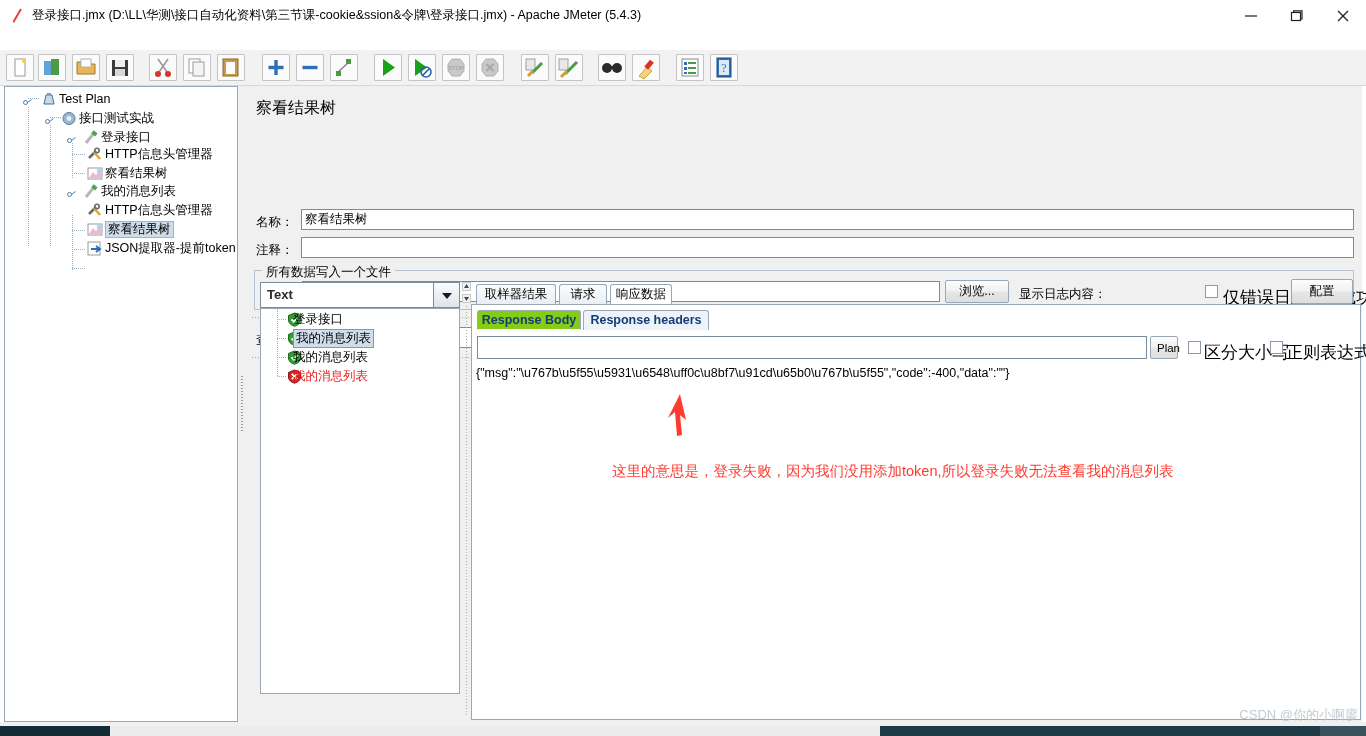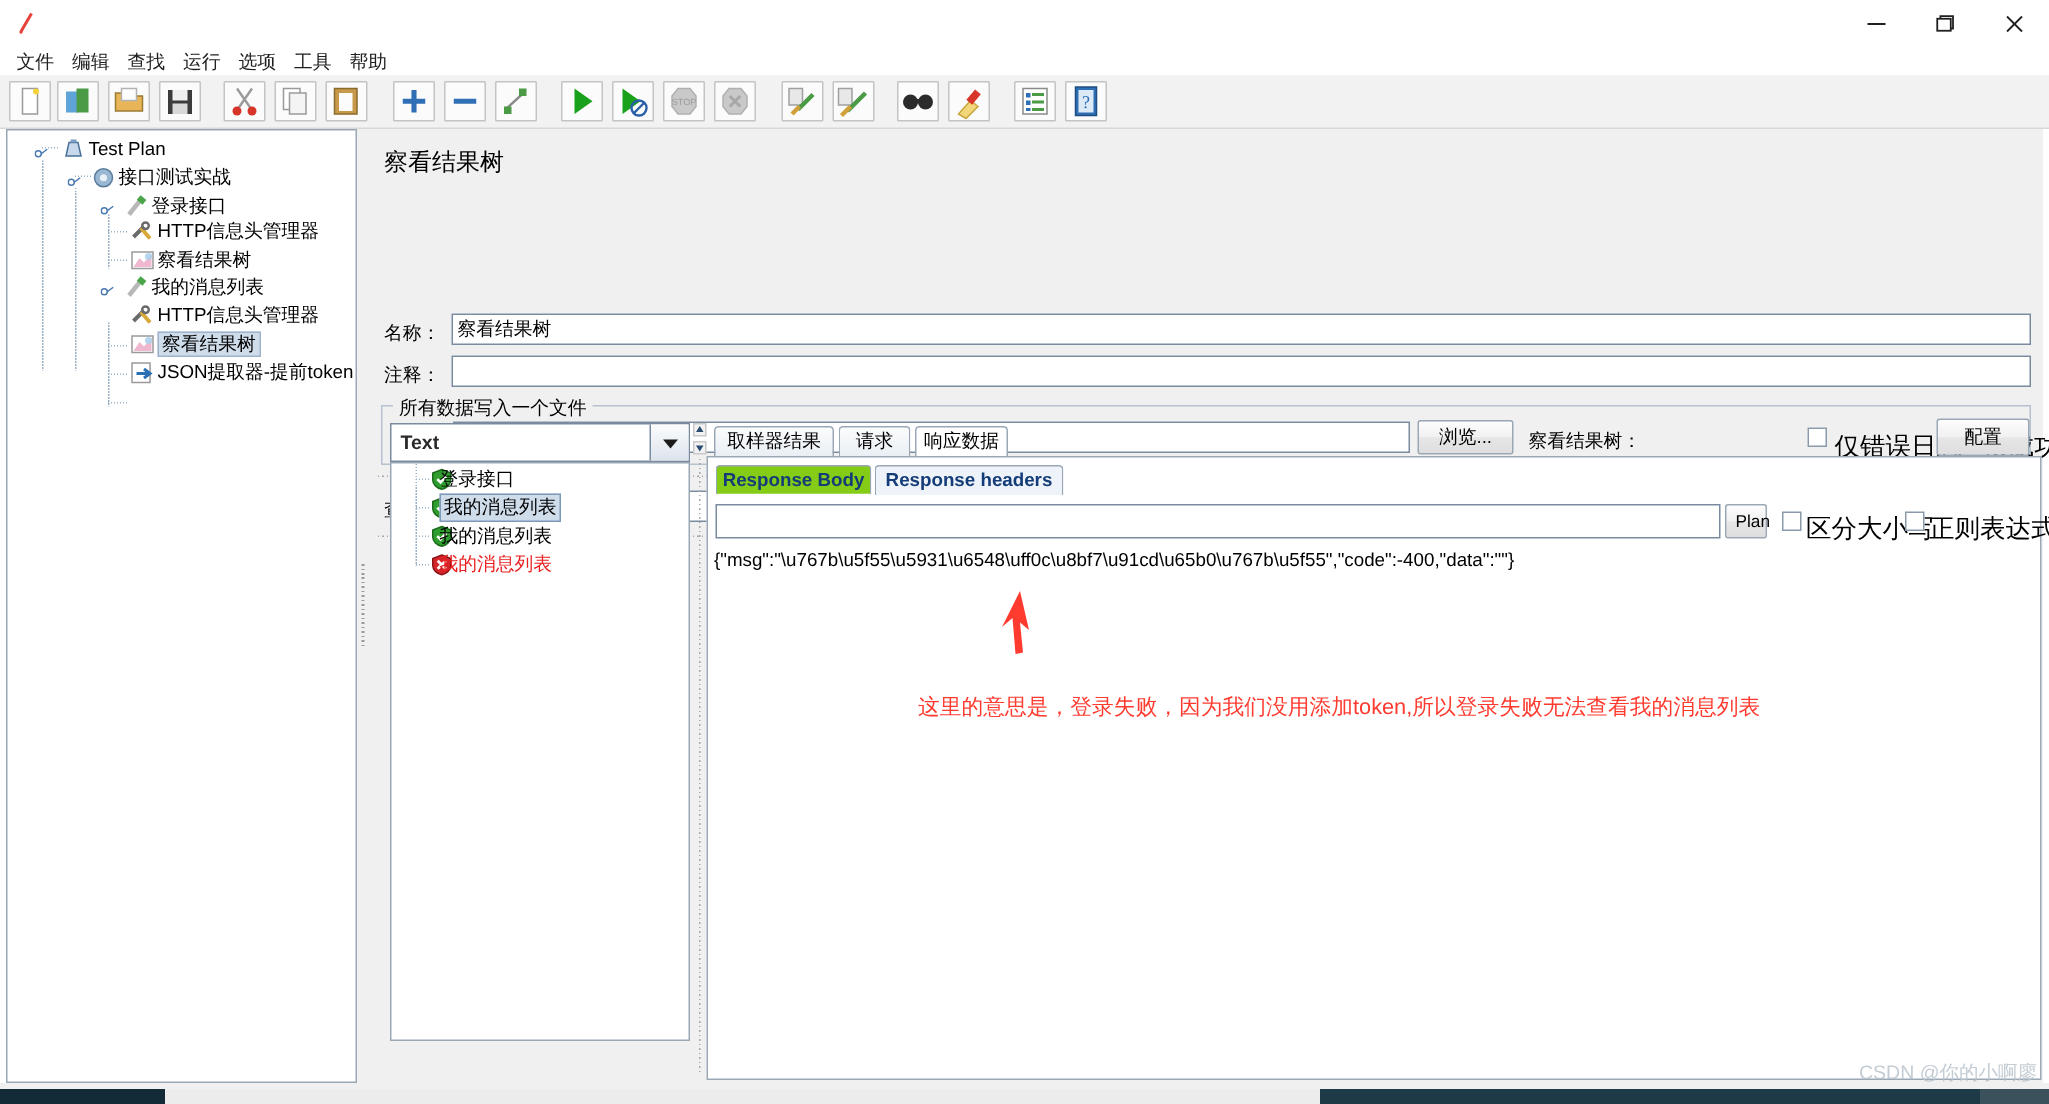--- a/index.html
+++ b/index.html
@@ -113,49 +113,41 @@
 
 <div class="app">
 
   <div class="titlebar">
     <span class="title-icon">
       <svg width="16" height="16" viewBox="0 0 16 16">
         <path d="M4 14 L11 2" stroke="#e8413a" stroke-width="2" fill="none"></path>
         <circle cx="4" cy="14.4" r="1.1" fill="#e8413a"></circle>
       </svg>
     </span>
+    <span class="title-text">登录接口.jmx (D:\LL\华测\接口自动化资料\第三节课-cookie&amp;ssion&amp;令牌\登录接口.jmx) - Apache JMeter (5.4.3)</span>
 
     <div class="wbtn" id="w-min">
       <svg width="16" height="12" viewBox="0 0 16 12">
           <line x1="2" y1="6" x2="14" y2="6" stroke="#202020" stroke-width="1.2"></line>
         </svg>
     </div>
     <div class="wbtn" id="w-max">
       <svg width="16" height="12" viewBox="0 0 16 12">
         <rect x="2.5" y="2.5" width="9" height="8" fill="none" stroke="#202020" stroke-width="1.2"></rect>
         <path d="M4.6 2.3 V0.8 H13 V9 H11.2" fill="none" stroke="#202020" stroke-width="1.2"></path>
       </svg>
     </div>
     <div class="wbtn" id="w-close">
       <svg width="16" height="12" viewBox="0 0 16 12">
         <line x1="3" y1="1" x2="13" y2="11" stroke="#202020" stroke-width="1.2"></line>
         <line x1="13" y1="1" x2="3" y2="11" stroke="#202020" stroke-width="1.2"></line>
       </svg>
     </div>
   </div>
 
-  <div class="menubar">
-    <span class="mi" style="left:8px">文件</span>
-    <span class="mi" style="left:45px">编辑</span>
-    <span class="mi" style="left:82px">查找</span>
-    <span class="mi" style="left:119px">运行</span>
-    <span class="mi" style="left:156px">选项</span>
-    <span class="mi" style="left:193px">工具</span>
-    <span class="mi" style="left:230px">帮助</span>
-  </div>
 
   <div class="toolbar">
 
     <div class="tb" style="left:6px">
       <svg width="26" height="25" viewBox="0 0 26 25">
           <rect x="8" y="4" width="10" height="17" fill="#fff" stroke="#9a9a9a"></rect>
           <circle cx="17" cy="6" r="2" fill="#f5d33a"></circle>
         </svg>
     </div>
     <div class="tb" style="left:38px">
@@ -439,21 +431,21 @@
     <span class="flabel" style="left:10px;top:156px">注释：</span>
     <input class="ftext" style="left: 55px; top: 151px; width: 1053px;" value="">
 
     <div class="groupbox" style="left:8px;top:184px;width:1100px;height:40px"></div>
     <span class="grouptitle" style="left:16px;top:178px">所有数据写入一个文件</span>
 
     <span class="flabel" style="left:18px;top:200px">文件名</span>
     <input class="ftext" style="left: 56px; top: 195px; width: 638px;" value="">
     <button class="btn" style="left:699px;top:194px;width:64px;height:23px">浏览...</button>
 
-    <span class="flabel" style="left:773px;top:200px">察看结果树：</span>
+    <span class="flabel" style="left:773px;top:200px">显示日志内容：</span>
     <span class="cbx" style="left:959px;top:199px"></span>
     <span class="cbxlbl" style="left:977px;top:200px">仅错误日志</span>
     <span class="cbx" style="left:1058px;top:199px"></span>
     <span class="cbxlbl" style="left:1076px;top:200px">仅成功日志</span>
 
     <button class="btn" style="left:1045px;top:193px;width:62px;height:25px;left:1045px">配置</button>
 
     <div class="dotline" style="left:6px;top:231px;width:1104px"></div>
 
     <span class="flabel" style="left:10px;top:246px">查找：</span>

